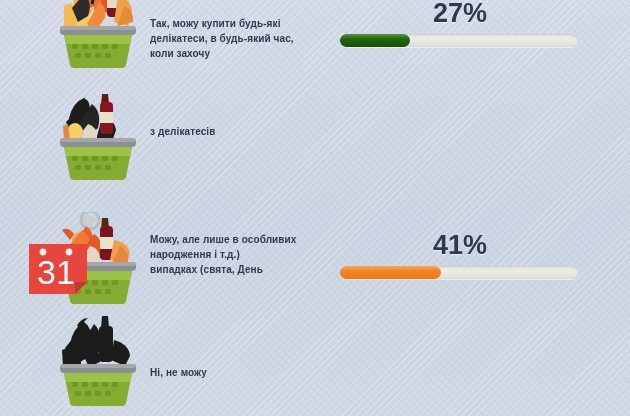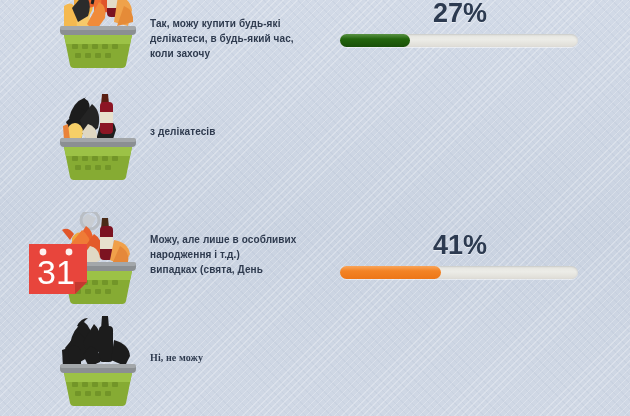--- a/index.html
+++ b/index.html
@@ -48,21 +48,21 @@
     text-align:left;
     font-size:10px;
     line-height:15px;
     color:#2e3a4e;
     font-weight:600;
     letter-spacing:.1px;
   }
   .row-0 .label{ top:58px; }
   .row-1 .label{ top:46px; }
   .row-2 .label{ top:36px; }
-  .row-3 .label{ top:44px;font-family:Liberation Serif, serif; }
+  .row-3 .label{ top:59px; }
 
   
   .meter{ position:absolute; left:340px; width:240px; }
   .row-0 .meter{ top:40px; }
   .row-1 .meter{ top:12px; }
   .row-2 .meter{ top:14px;margin-top:20px; }
   .row-3 .meter{ top:24px; }
 
   .pct{
     width:240px;

